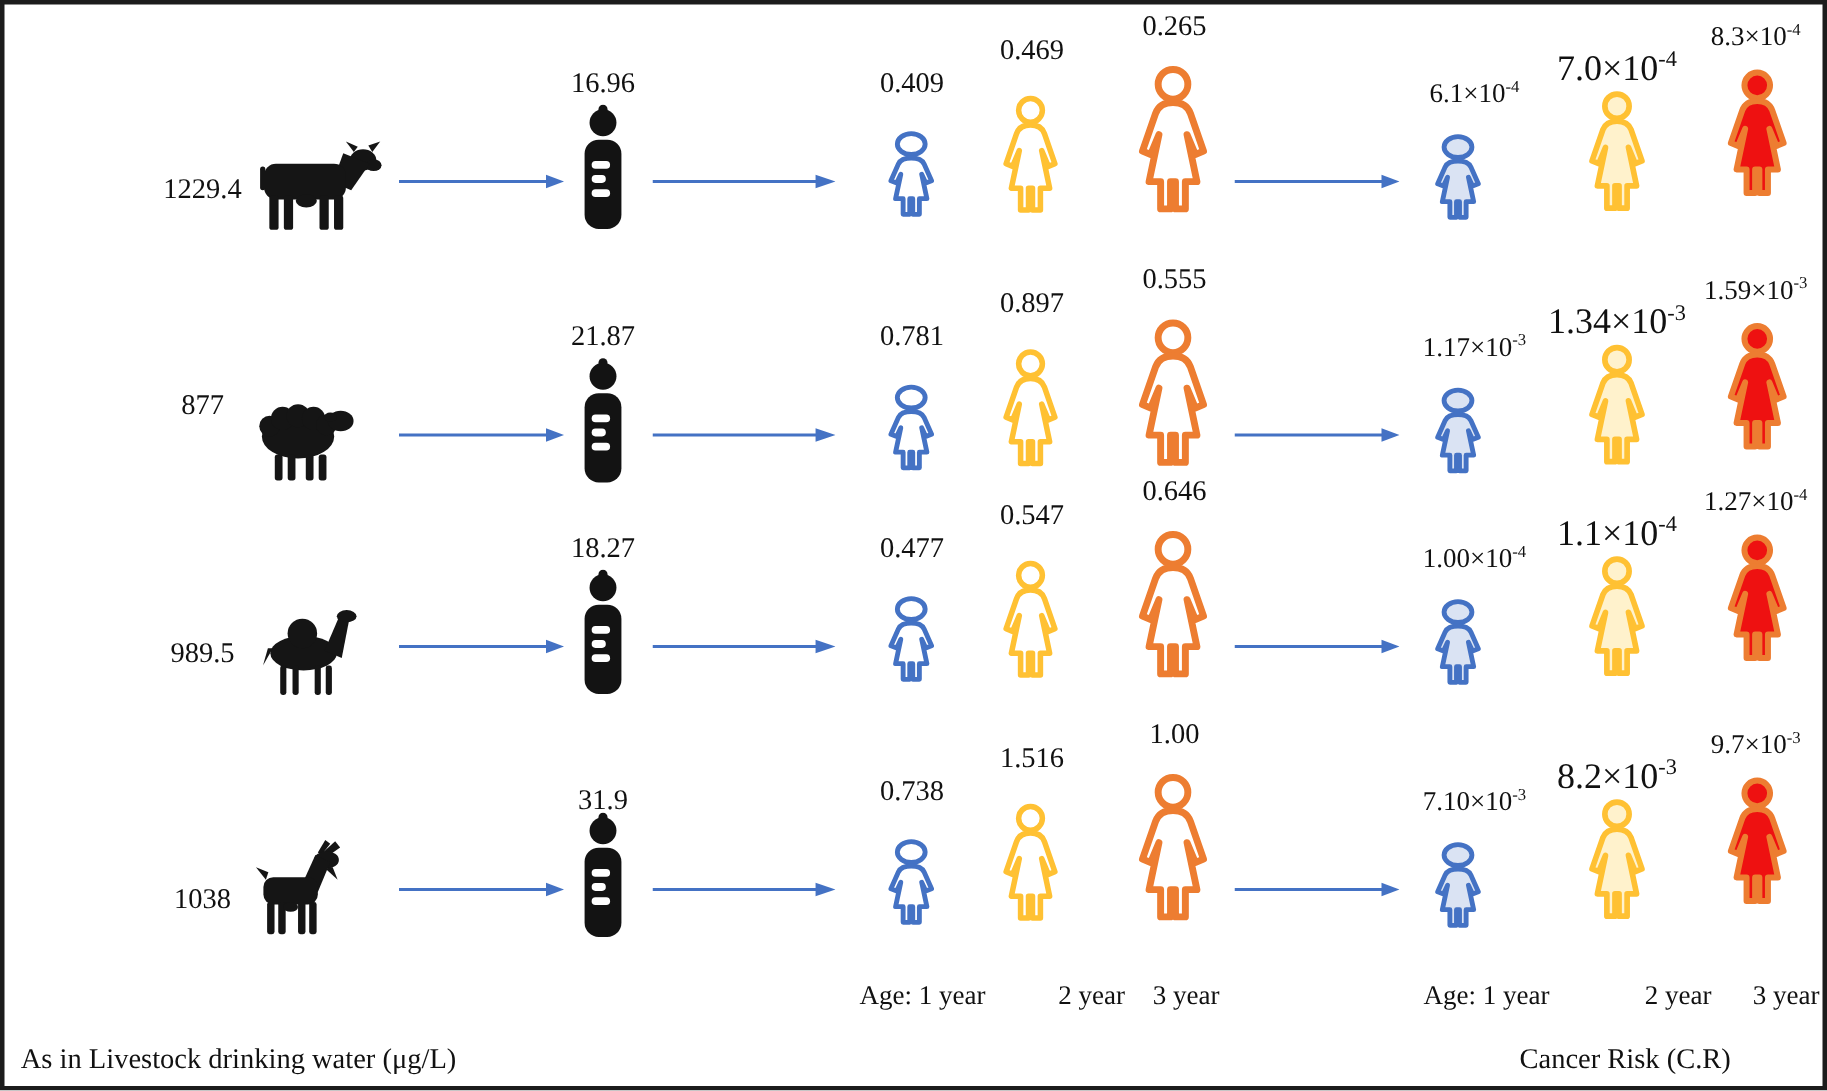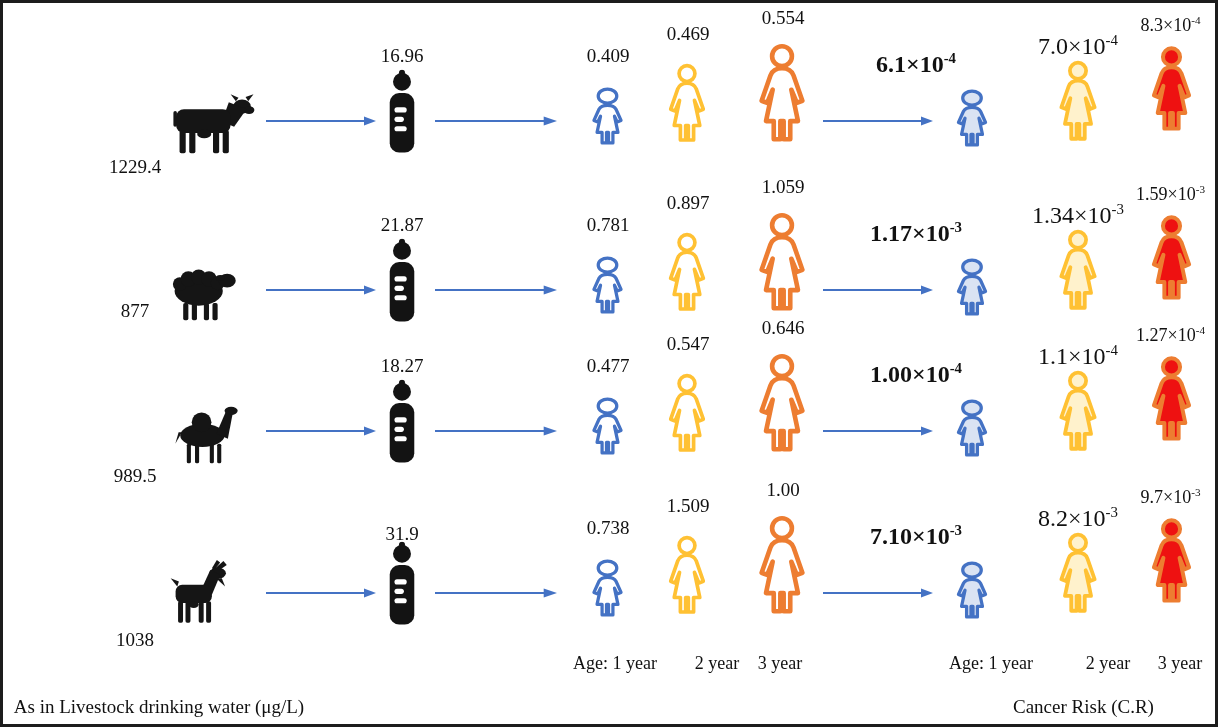--- a/index.html
+++ b/index.html
@@ -12,21 +12,21 @@
     font-family:"Liberation Serif","DejaVu Serif",serif;
     color:#111;
     overflow:hidden;
   }
   .flow-row{position:absolute;left:0;width:1218px;height:160px;}
   .r1{top:6px}.r2{top:175px}.r3{top:316px}.r4{top:478px}
 
   .val{position:absolute;text-align:center;font-size:19px;line-height:22px;white-space:nowrap;}
   .val sup{font-size:0.62em;}
 
-  .water-val{left:86px;width:92px;margin-top:40px;}
+  .water-val{left:86px;width:92px;}
   .milk-val{left:352px;width:94px;top:36px;}
 
   .animal-box{position:absolute;}
   .animal-box svg{width:100%;height:100%;display:block;fill:#151515;}
 
   .bottle-box{position:absolute;left:382px;top:60px;width:34px;height:86px;}
   .bottle-box svg{width:100%;height:100%;display:block;fill:#131313;}
 
   .arrow{position:absolute;height:12px;}
   .arrow line{stroke:#4472C4;stroke-width:2;}
@@ -47,26 +47,26 @@
   .if1{left:577px;top:77px;width:55px;height:65px;}
   .if2{left:655px;top:54px;width:58px;height:88px;}
   .if3{left:745px;top:34px;width:68px;height:110px;}
   .ival1{left:559px;top:36px;width:92px;}
   .ival2{left:640px;top:14px;width:90px;}
   .ival3{left:736px;top:-2px;width:88px;}
 
   .rf1{left:944px;top:79px;width:50px;height:65px;}
   .rf2{left:1048px;top:51px;width:54px;height:90px;}
   .rf3{left:1140px;top:26px;width:57px;height:116px;}
-  .rval1{left:863px;top:38px;width:100px;font-size:24px;font-weight:bold;}
+  .rval1{left:930px;top:38px;width:100px;font-size:18px;}
   .rval2{left:1025px;top:20px;width:100px;font-size:24px;}
   .rval3{left:1115px;top:0px;width:105px;font-size:18px;}
 
   .age-label{position:absolute;top:648px;font-size:18px;line-height:24px;white-space:nowrap;}
-  .age-c{text-align:center;}
+  .age-c{text-align:right;}
 
   .caption{position:absolute;top:692px;font-size:19px;line-height:23px;text-align:center;white-space:nowrap;}
   .cap-water{left:10px;width:292px;}
   .cap-milk{left:327px;width:218px;}
   .cap-intake{left:570px;width:348px;}
   .cap-risk{left:1010px;width:140px;}
 </style>
 </head>
 <body>
 
@@ -162,21 +162,21 @@
         <svg viewBox="0 0 36 90">
           <use href="#sym-bottle"></use>
         </svg>
       </div>
     <svg class="arrow arrow-b" viewBox="0 0 110 12" preserveAspectRatio="none">
         <line x1="0" y1="6" x2="99" y2="6"></line>
         <polygon points="98,1.5 110,6 98,10.5"></polygon>
       </svg>
     <div class="val ival1">0.409</div>
     <div class="val ival2">0.469</div>
-    <div class="val ival3">0.554</div>
+    <div class="val ival3">0.265</div>
     <div class="fig if1 c-blue">
         <svg viewBox="0 0 60 84">
           <use href="#sym-toddler"></use>
         </svg>
       </div>
     <div class="fig if2 c-yellow">
         <svg viewBox="0 0 60 100">
           <use href="#sym-person"></use>
         </svg>
       </div>
@@ -225,21 +225,21 @@
         <svg viewBox="0 0 36 90">
           <use href="#sym-bottle"></use>
         </svg>
       </div>
     <svg class="arrow arrow-b" viewBox="0 0 110 12" preserveAspectRatio="none">
         <line x1="0" y1="6" x2="99" y2="6"></line>
         <polygon points="98,1.5 110,6 98,10.5"></polygon>
       </svg>
     <div class="val ival1">0.781</div>
     <div class="val ival2">0.897</div>
-    <div class="val ival3">1.059</div>
+    <div class="val ival3">0.555</div>
     <div class="fig if1 c-blue">
         <svg viewBox="0 0 60 84">
           <use href="#sym-toddler"></use>
         </svg>
       </div>
     <div class="fig if2 c-yellow">
         <svg viewBox="0 0 60 100">
           <use href="#sym-person"></use>
         </svg>
       </div>
@@ -350,21 +350,21 @@
     <div class="bottle-box">
         <svg viewBox="0 0 36 90">
           <use href="#sym-bottle"></use>
         </svg>
       </div>
     <svg class="arrow arrow-b" viewBox="0 0 110 12" preserveAspectRatio="none">
         <line x1="0" y1="6" x2="99" y2="6"></line>
         <polygon points="98,1.5 110,6 98,10.5"></polygon>
       </svg>
     <div class="val ival1">0.738</div>
-    <div class="val ival2">1.509</div>
+    <div class="val ival2">1.516</div>
     <div class="val ival3">1.00</div>
     <div class="fig if1 c-blue">
         <svg viewBox="0 0 60 84">
           <use href="#sym-toddler"></use>
         </svg>
       </div>
     <div class="fig if2 c-yellow">
         <svg viewBox="0 0 60 100">
           <use href="#sym-person"></use>
         </svg>

